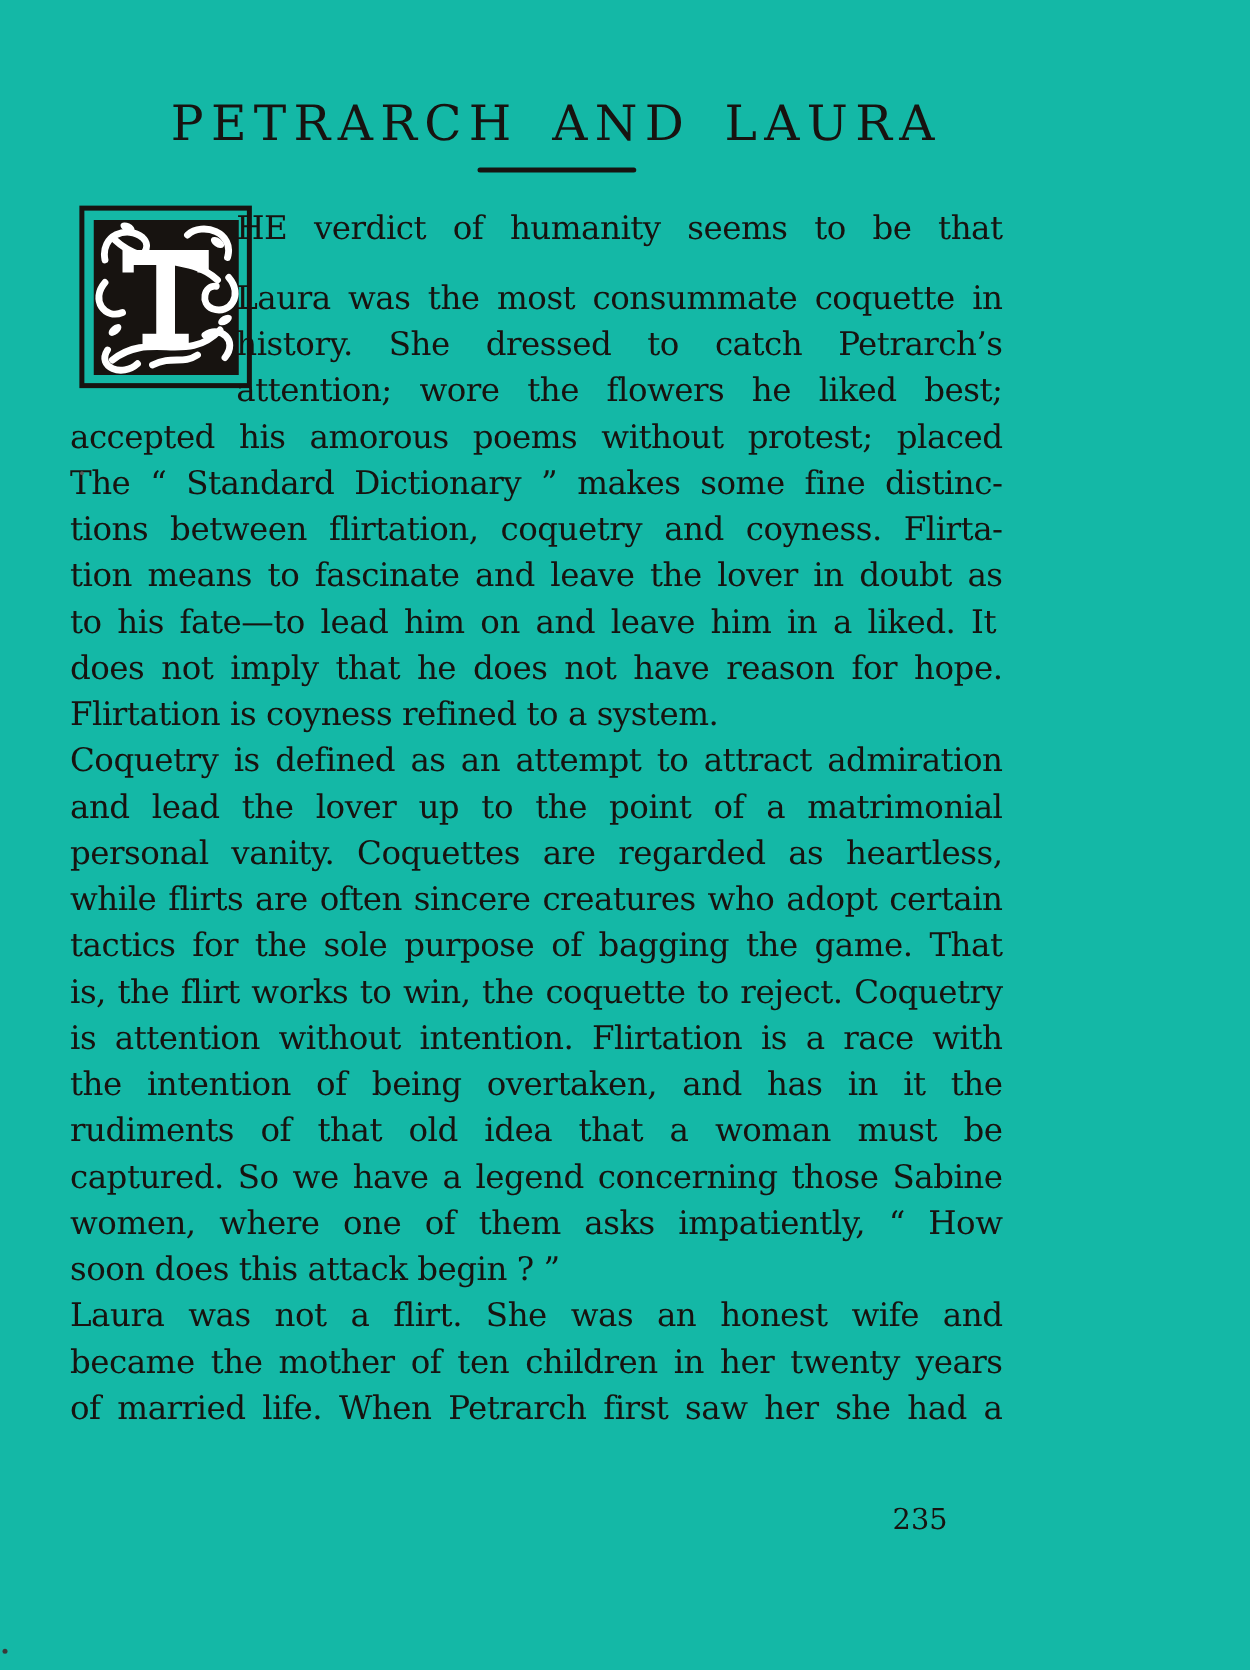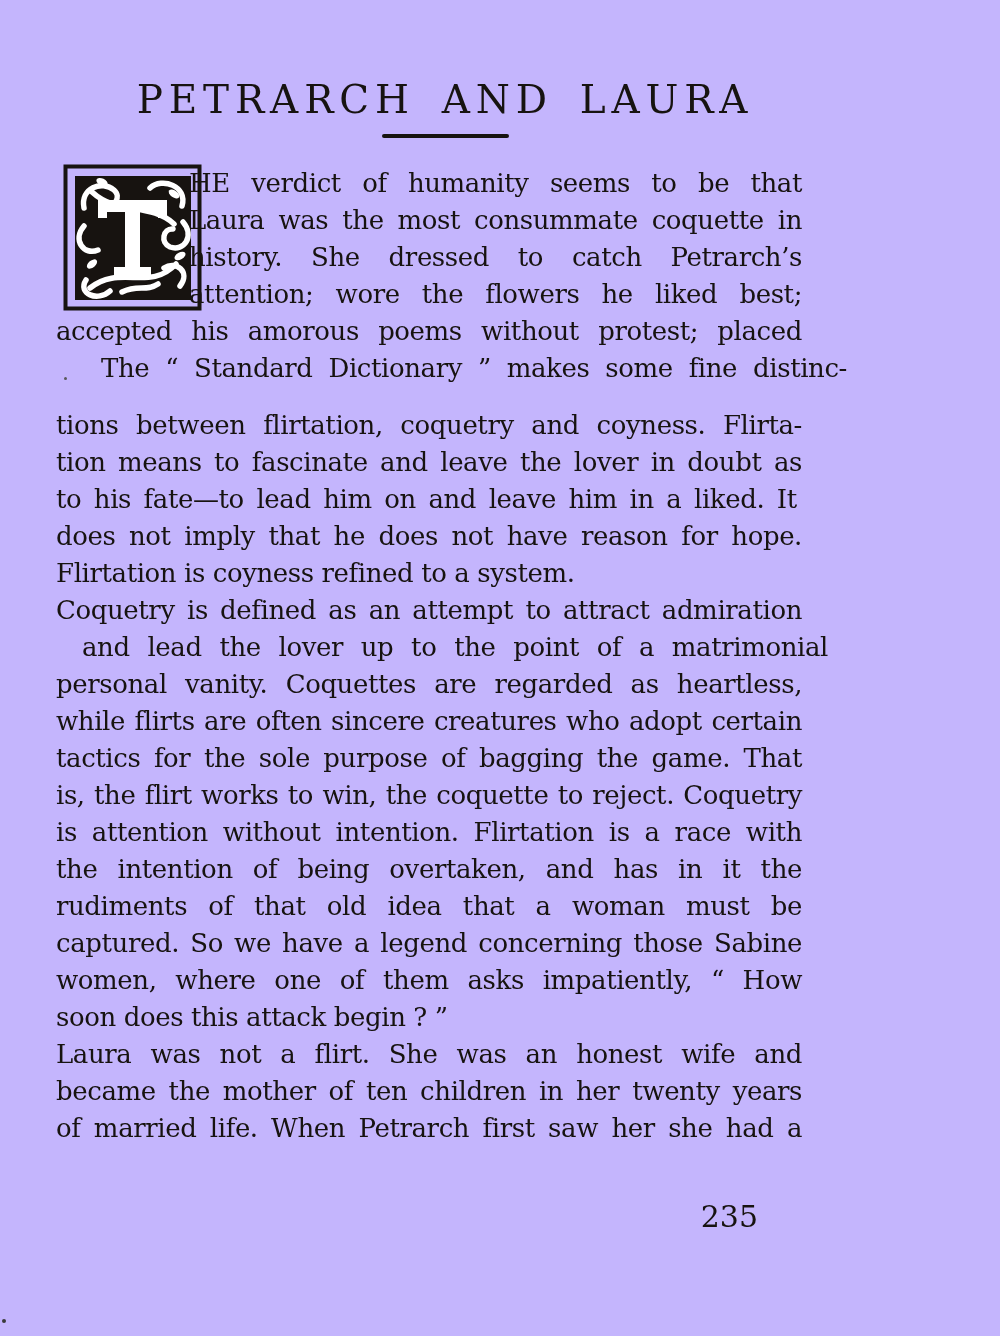--- a/index.html
+++ b/index.html
@@ -4,21 +4,21 @@
 <style>
   html, body {
     margin: 0;
     padding: 0;
     background: #ffffff;
   }
   .page {
     position: relative;
     width: 1000px;
     height: 1336px;
-    background: #c4b5fd;
+    background: #14b8a6;
     overflow: hidden;
     font-family: "DejaVu Serif", serif;
     color: #171310;
   }
   .title {
     position: absolute;
     top: 80px;
     left: 72px;
     width: 746px;
     margin: 0;
@@ -69,21 +69,21 @@
     vertical-align: -3px;
   }
   .fleuron svg { display: block; width: 100%; height: 100%; }
   .page-number {
     position: absolute;
     top: 1198px;
     left: 72px;
     width: 746px;
     height: 37px;
     line-height: 37px;
-    font-size: 30px;
+    font-size: 23px;
     text-align: right;
     padding-right: 60px;
     box-sizing: border-box;
   }
   .artifact-dot-1 {
     position: absolute;
     left: 2px;
     top: 1319px;
     width: 4px;
     height: 4px;
@@ -133,32 +133,32 @@
         <ellipse cx="30" cy="100" rx="6" ry="3.5" transform="rotate(-40 30 100)"></ellipse>
         <ellipse cx="112" cy="30" rx="6" ry="3.5" transform="rotate(35 112 30)"></ellipse>
         <ellipse cx="118" cy="92" rx="6" ry="3.5" transform="rotate(-30 118 92)"></ellipse>
         <ellipse cx="40" cy="18" rx="6" ry="3.5" transform="rotate(25 40 18)"></ellipse>
       </g>
     </svg>
   </div>
 
   <div class="body-text">
       <div class="line indent" style="word-spacing: 13.4442px;"><span class="measure"><span>HE verdict of humanity seems to be that</span></span></div>
-      <div class="line indent" style="word-spacing: 6.09375px;"><span class="measure"><span>Laura was the most consummate coquette in</span></span></div>
+      <div class="line indent" style="word-spacing: 6.09375px; margin-top: 19px;"><span class="measure"><span>Laura was the most consummate coquette in</span></span></div>
       <div class="line indent" style="word-spacing: 20.9531px;"><span class="measure"><span>history. She dressed to catch Petrarch’s</span></span></div>
       <div class="line indent" style="word-spacing: 14.2188px;"><span class="measure"><span>attention; wore the flowers he liked best;</span></span></div>
       <div class="line" style="word-spacing: 11.4062px;"><span class="measure"><span>accepted his amorous poems without protest; placed</span></span></div>
-      <div class="line" style="word-spacing: 8.06055px; margin-left: 45px;"><span class="measure"><span>The “ Standard Dictionary ” makes some fine distinc-</span></span></div>
-      <div class="line" style="word-spacing: 9.72135px; margin-top: 20px;"><span class="measure"><span>tions between flirtation, coquetry and coyness. Flirta-</span></span></div>
+      <div class="line" style="word-spacing: 8.06055px;"><span class="measure"><span>The “ Standard Dictionary ” makes some fine distinc-</span></span></div>
+      <div class="line" style="word-spacing: 9.72135px;"><span class="measure"><span>tions between flirtation, coquetry and coyness. Flirta-</span></span></div>
       <div class="line" style="word-spacing: 4.57656px;"><span class="measure"><span>tion means to fascinate and leave the lover in doubt as</span></span></div>
       <div class="line" style="word-spacing: 4.6849px;"><span class="measure"><span>to his fate—to lead him on and leave him in a liked. It</span></span></div>
       <div class="line" style="word-spacing: 5.7125px;"><span class="measure"><span>does not imply that he does not have reason for hope.</span></span></div>
       <div class="line end"><span class="measure"><span>Flirtation is coyness refined to a system.</span></span></div>
       <div class="line" style="word-spacing: 4.41406px;"><span class="measure"><span>Coquetry is defined as an attempt to attract admiration</span></span></div>
-      <div class="line" style="word-spacing: 9.87656px; margin-left: 26px;"><span class="measure"><span>and lead the lover up to the point of a matrimonial</span></span></div>
+      <div class="line" style="word-spacing: 9.87656px;"><span class="measure"><span>and lead the lover up to the point of a matrimonial</span></span></div>
       <div class="line" style="word-spacing: 10.3438px;"><span class="measure"><span>personal vanity. Coquettes are regarded as heartless,</span></span></div>
       <div class="line" style="word-spacing: 1.63477px;"><span class="measure"><span>while flirts are often sincere creatures who adopt certain</span></span></div>
       <div class="line" style="word-spacing: 5.63542px;"><span class="measure"><span>tactics for the sole purpose of bagging the game. That</span></span></div>
       <div class="line" style="word-spacing: 1.42188px;"><span class="measure"><span>is, the flirt works to win, the coquette to reject. Coquetry</span></span></div>
       <div class="line" style="word-spacing: 7.08008px;"><span class="measure"><span>is attention without intention. Flirtation is a race with</span></span></div>
       <div class="line" style="word-spacing: 12.2743px;"><span class="measure"><span>the intention of being overtaken, and has in it the</span></span></div>
       <div class="line" style="word-spacing: 13.3507px;"><span class="measure"><span>rudiments of that old idea that a woman must be</span></span></div>
       <div class="line" style="word-spacing: 3.33008px;"><span class="measure"><span>captured. So we have a legend concerning those Sabine</span></span></div>
       <div class="line" style="word-spacing: 10.9414px;"><span class="measure"><span>women, where one of them asks impatiently, “ How</span></span></div>
       <div class="line end"><span class="measure"><span>soon does this attack begin ? ”</span></span></div>

